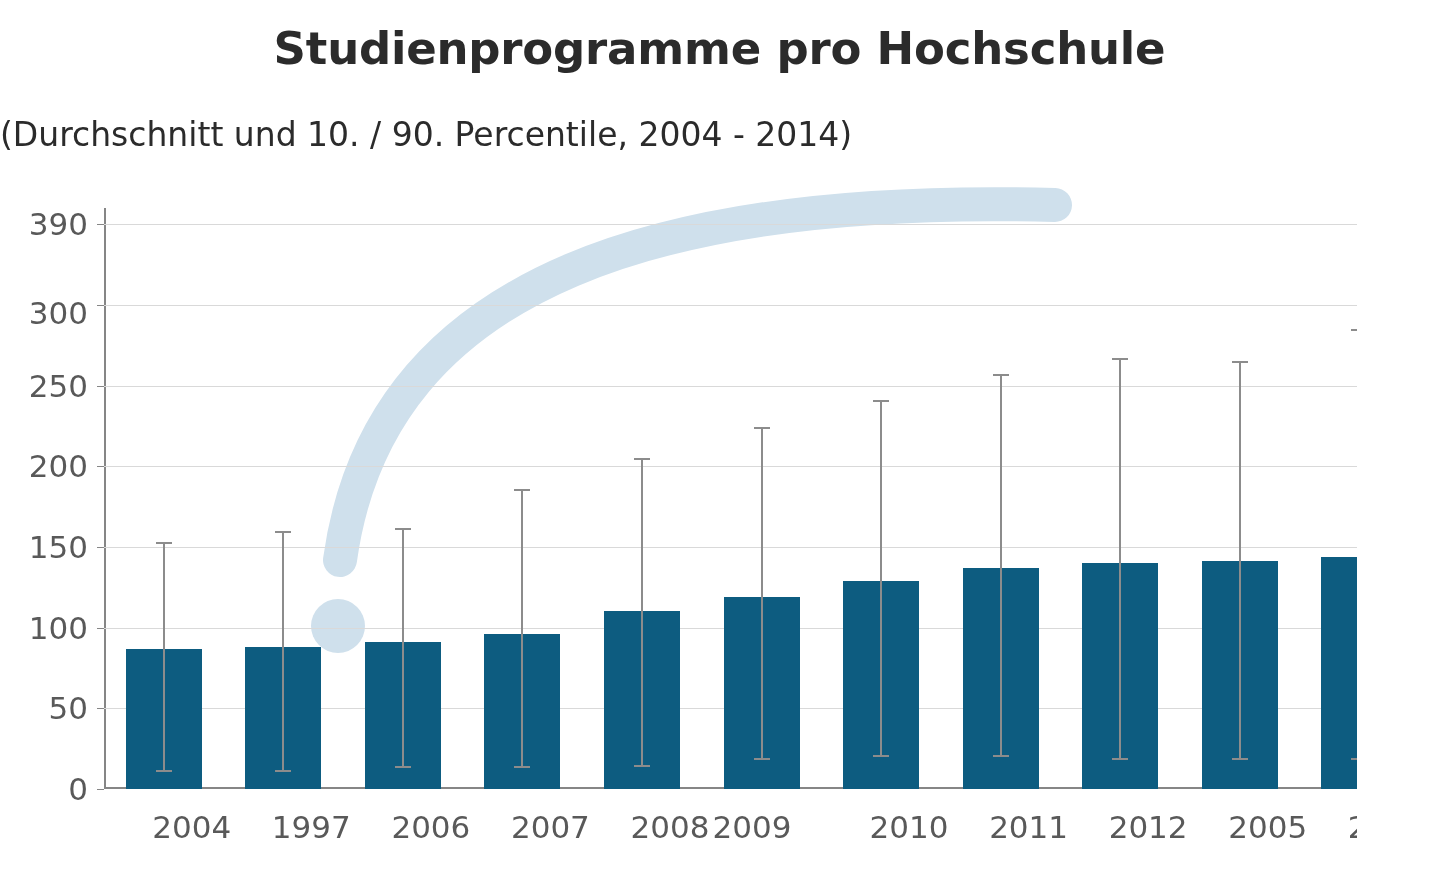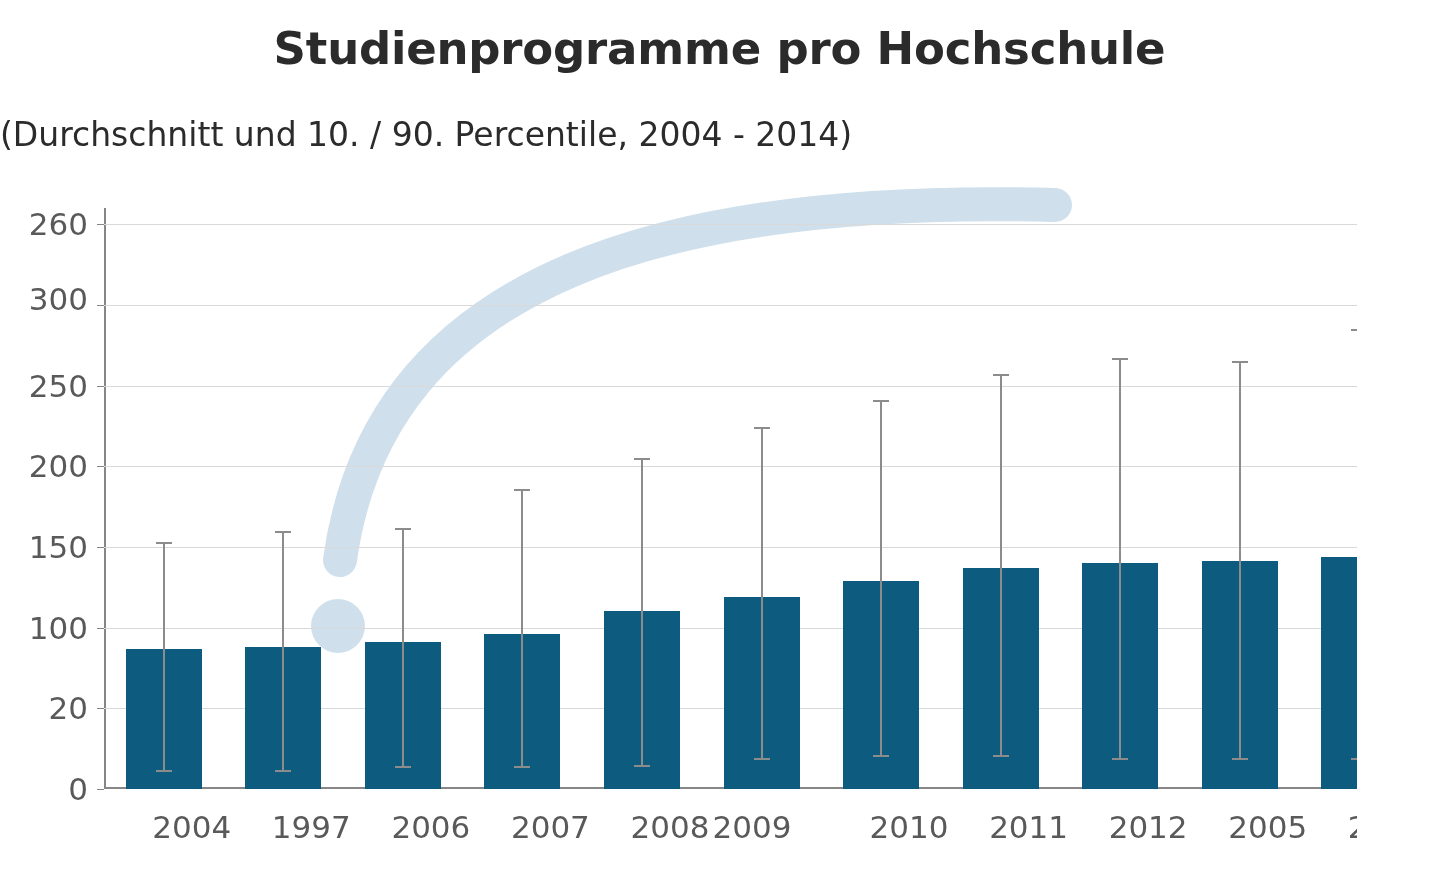--- a/index.html
+++ b/index.html
@@ -177,33 +177,33 @@
         <div class="gridline" style="top: 338.917px;"></div>
         <div class="gridline" style="top: 258.222px;"></div>
         <div class="gridline" style="top: 177.528px;"></div>
         <div class="gridline" style="top: 96.8333px;"></div>
         <div class="gridline" style="top: 16.1389px;"></div>
       </div>
     <div id="ylabels">
         <div class="tick-mark" style="top: 581px;"></div>
         <div class="y-label" style="top: 581px;">0</div>
         <div class="tick-mark" style="top: 500.306px;"></div>
-        <div class="y-label" style="top: 500.306px;">20</div>
+        <div class="y-label" style="top: 500.306px;">50</div>
         <div class="tick-mark" style="top: 419.611px;"></div>
         <div class="y-label" style="top: 419.611px;">100</div>
         <div class="tick-mark" style="top: 338.917px;"></div>
         <div class="y-label" style="top: 338.917px;">150</div>
         <div class="tick-mark" style="top: 258.222px;"></div>
         <div class="y-label" style="top: 258.222px;">200</div>
         <div class="tick-mark" style="top: 177.528px;"></div>
         <div class="y-label" style="top: 177.528px;">250</div>
         <div class="tick-mark" style="top: 96.8333px;"></div>
-        <div class="y-label" style="top: 91px;">300</div>
+        <div class="y-label" style="top: 105px;">300</div>
         <div class="tick-mark" style="top: 16.1389px;"></div>
-        <div class="y-label" style="top: 16.1389px;">260</div>
+        <div class="y-label" style="top: 16.1389px;">390</div>
       </div>
     <div id="bars">
         <div class="bar" title="2004: 87" style="left: 21.7727px; width: 76px; height: 140.408px; background: rgb(13, 92, 128);"></div>
         <div class="whisker-line" style="left: 58.7727px; top: 334.075px; height: 227.558px; background: rgb(140, 140, 140);"></div>
         <div class="whisker-cap" style="left: 51.7727px; top: 334.075px; background: rgb(140, 140, 140);"></div>
         <div class="whisker-cap" style="left: 51.7727px; top: 561.633px; background: rgb(140, 140, 140);"></div>
         <div class="bar" title="2005: 88" style="left: 141.318px; width: 76px; height: 142.022px; background: rgb(13, 92, 128);"></div>
         <div class="whisker-line" style="left: 178.318px; top: 322.778px; height: 238.856px; background: rgb(140, 140, 140);"></div>
         <div class="whisker-cap" style="left: 171.318px; top: 322.778px; background: rgb(140, 140, 140);"></div>
         <div class="whisker-cap" style="left: 171.318px; top: 561.633px; background: rgb(140, 140, 140);"></div>

